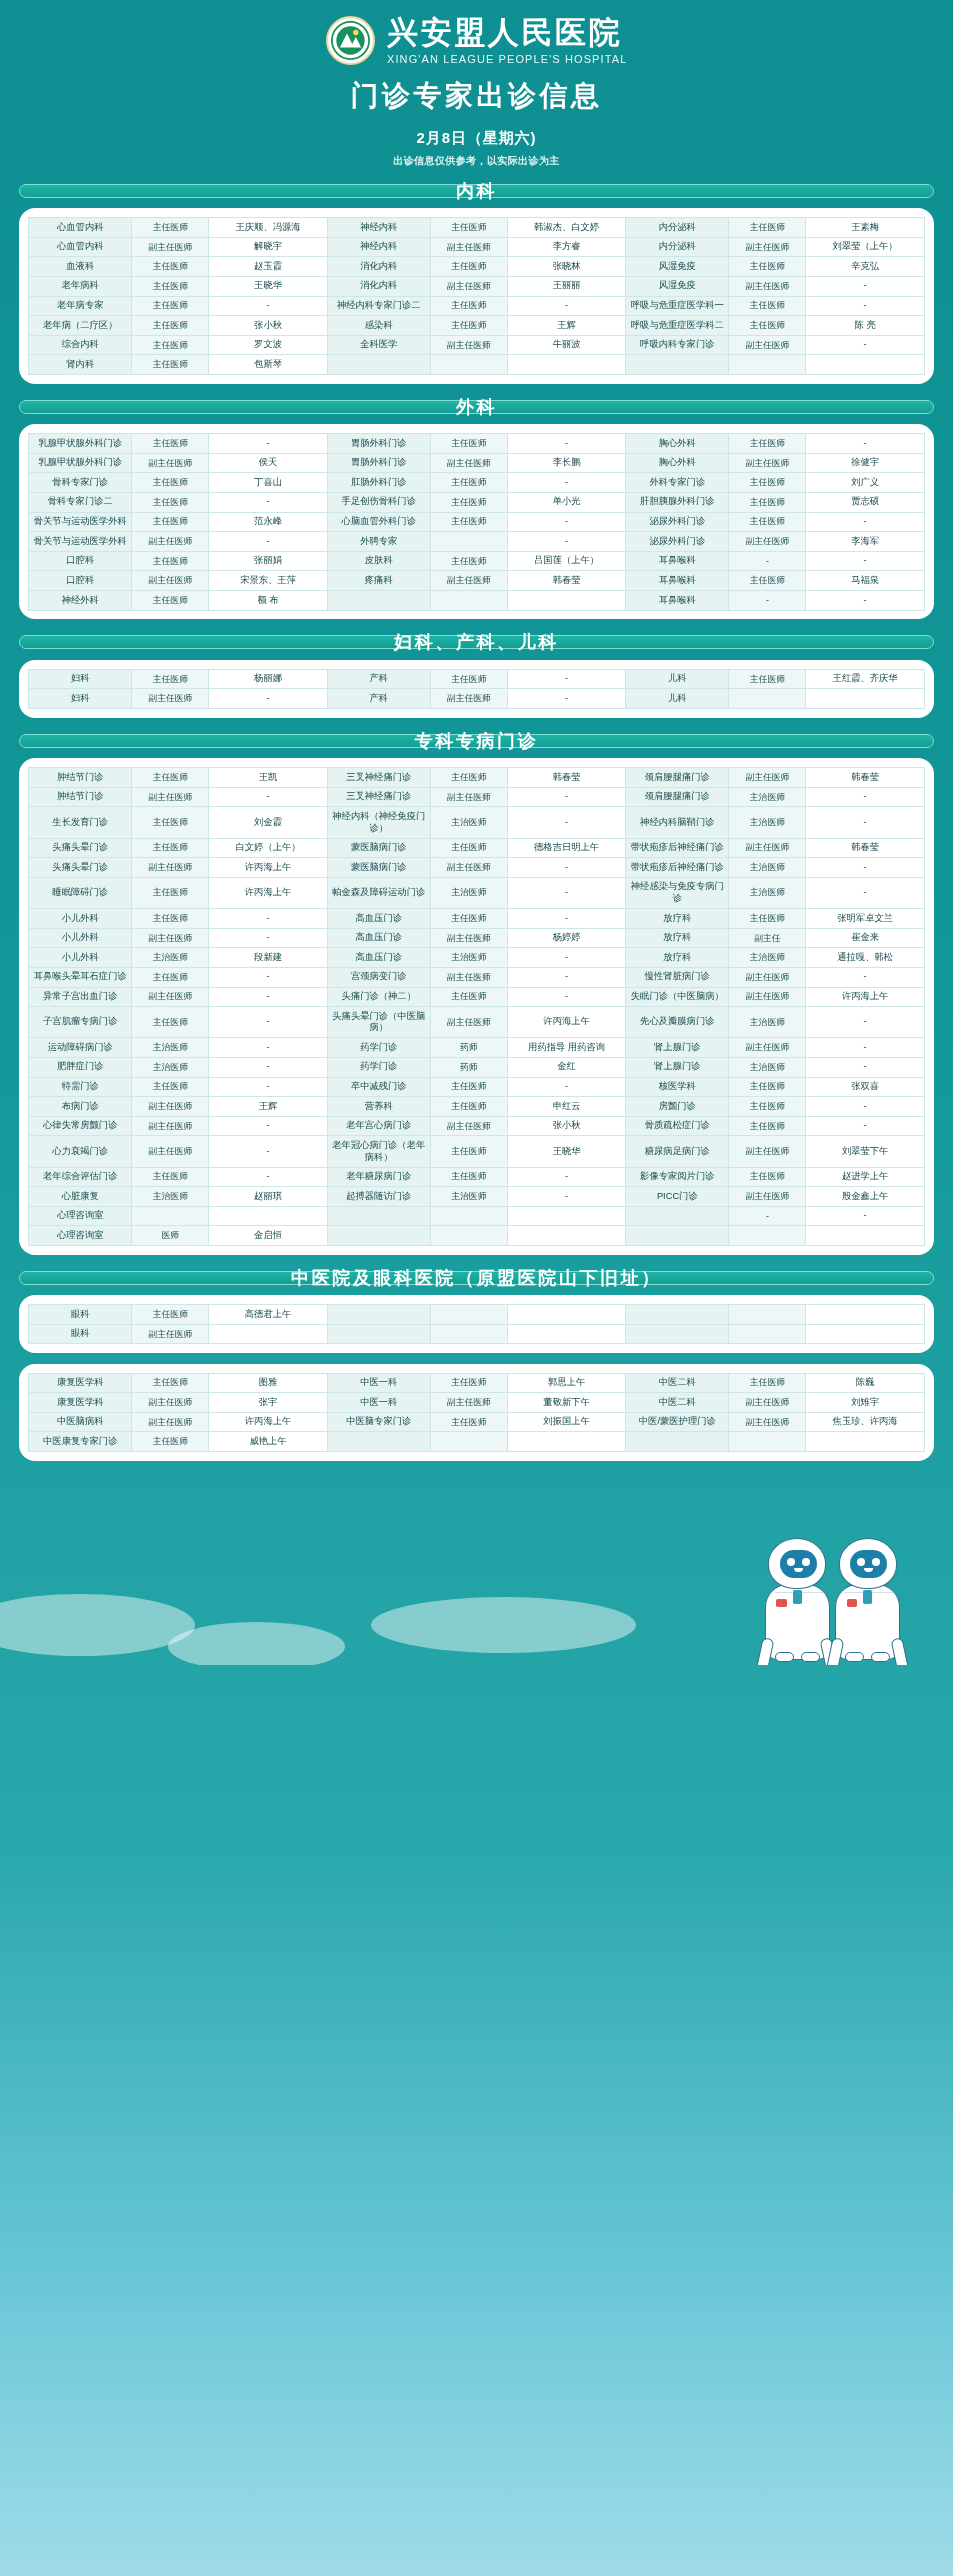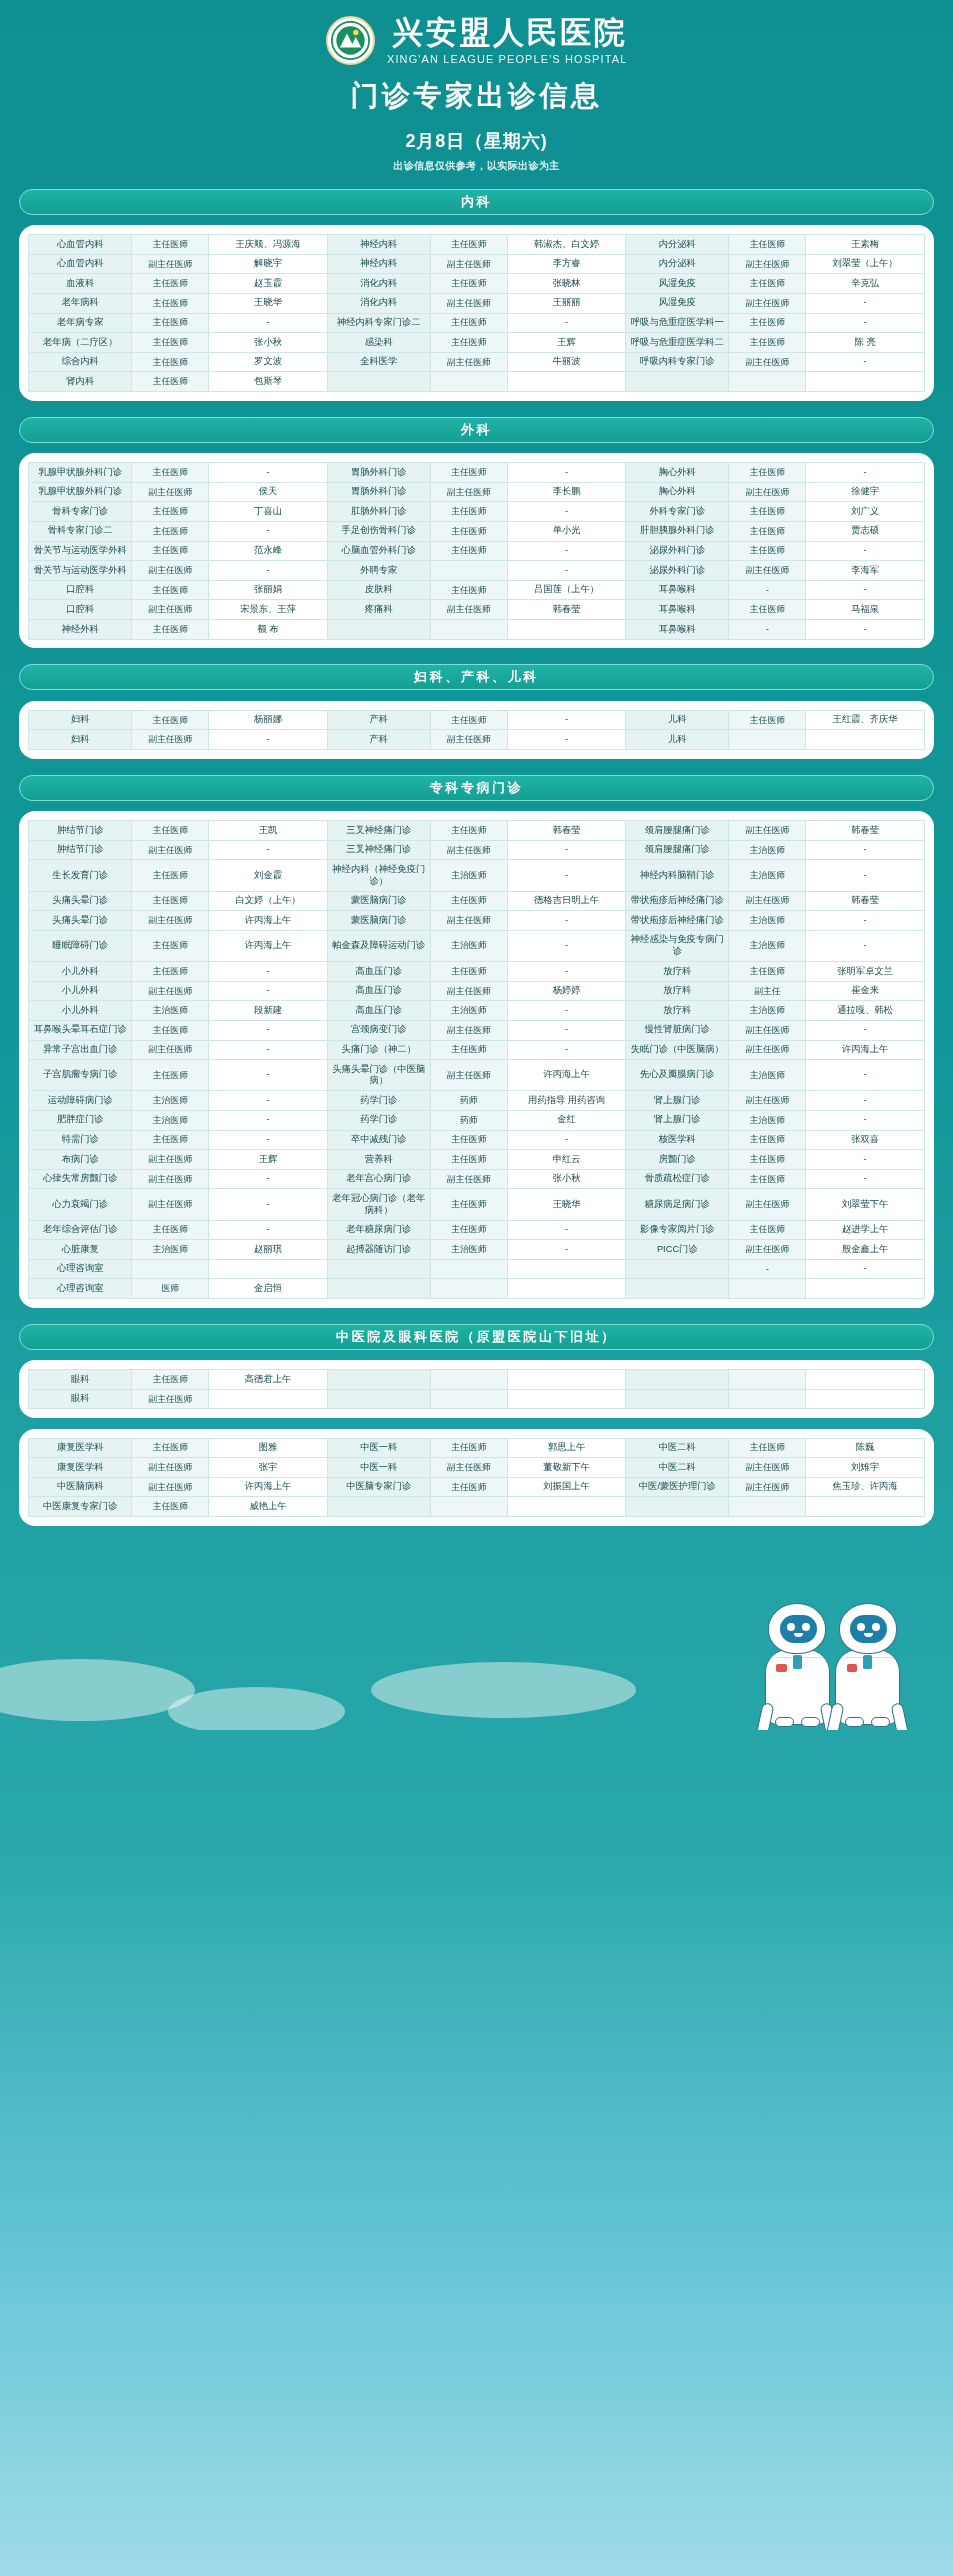--- a/index.html
+++ b/index.html
@@ -19,36 +19,36 @@
   
   .hdr { padding-top: 16px; text-align: center; }
   .hdr-logo-row { display: flex; align-items: center; justify-content: center; gap: 12.4px; }
   .logo {
     width: 49px; height: 49px; border-radius: 50%;
     background: #fff; border: 2.6px solid #e8d89a;
     display: flex; align-items: center; justify-content: center;
     flex: none;
   }
   .logo svg { display:block; }
-  .hosp-names { text-align: right; color: #ffffff; }
+  .hosp-names { text-align: left; color: #ffffff; }
   .hosp-cn { font-size: 31px; font-weight: bold; letter-spacing: 2.6px; line-height: 1.1; }
   .hosp-en { font-size: 11px; letter-spacing: 1.1px; margin-top: 2.6px; color: #eaf7f7; }
   .main-title {
     margin-top: 12.4px; color: #ffffff; font-size: 28px; font-weight: bold; letter-spacing: 3.5px;
   }
-  .date-line { margin-top: 14px; color: #ffffff; font-size: 18px; font-weight: bold; letter-spacing: 0.9px; }
+  .date-line { margin-top: 14px; color: #ffffff; font-size: 15px; font-weight: bold; letter-spacing: 0.9px; }
   .note-line { margin-top: 5.3px; color: #dff3f3; font-size: 10px; letter-spacing: 0.4px; font-weight: bold; }
 
   
   .banner-wrap { padding: 0 19.4px; margin-top: 16px; }
   .banner {
-    height: 26px; border-radius: 15px;
+    height: 14px; border-radius: 15px;
     background: linear-gradient(180deg,#1fb3a6 0%, #149e94 100%);
     border: 0.9px solid #7fe0d2;
-    color: #fff; font-size: 13px; font-weight: bold; letter-spacing: 2.6px;
+    color: #fff; font-size: 18px; font-weight: bold; letter-spacing: 2.6px;
     display: flex; align-items: center; justify-content: center;
   }
 
   
   .card {
     margin: 10.6px 19.4px 0 19.4px;
     background: #ffffff;
     border-radius: 16px;
     padding: 8.8px;
   }

